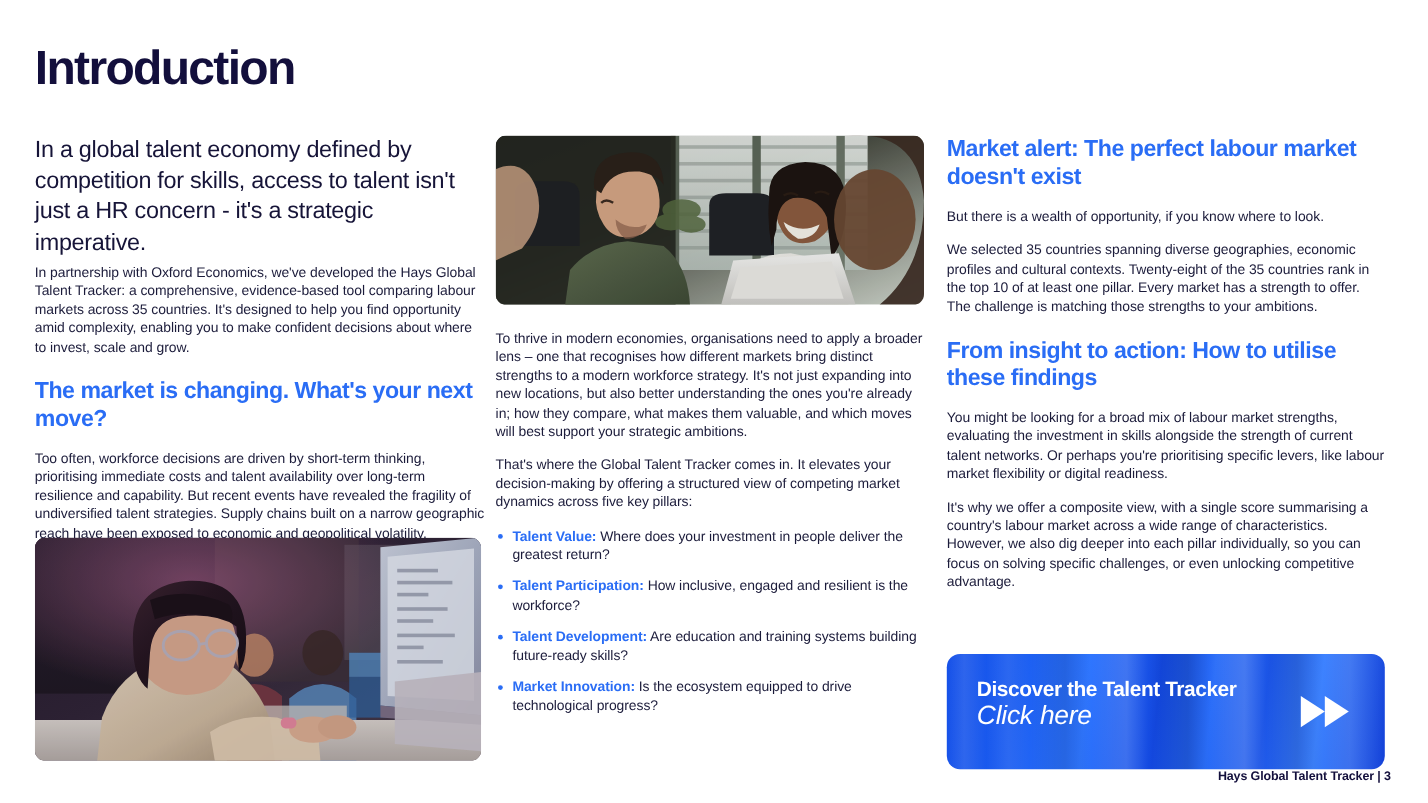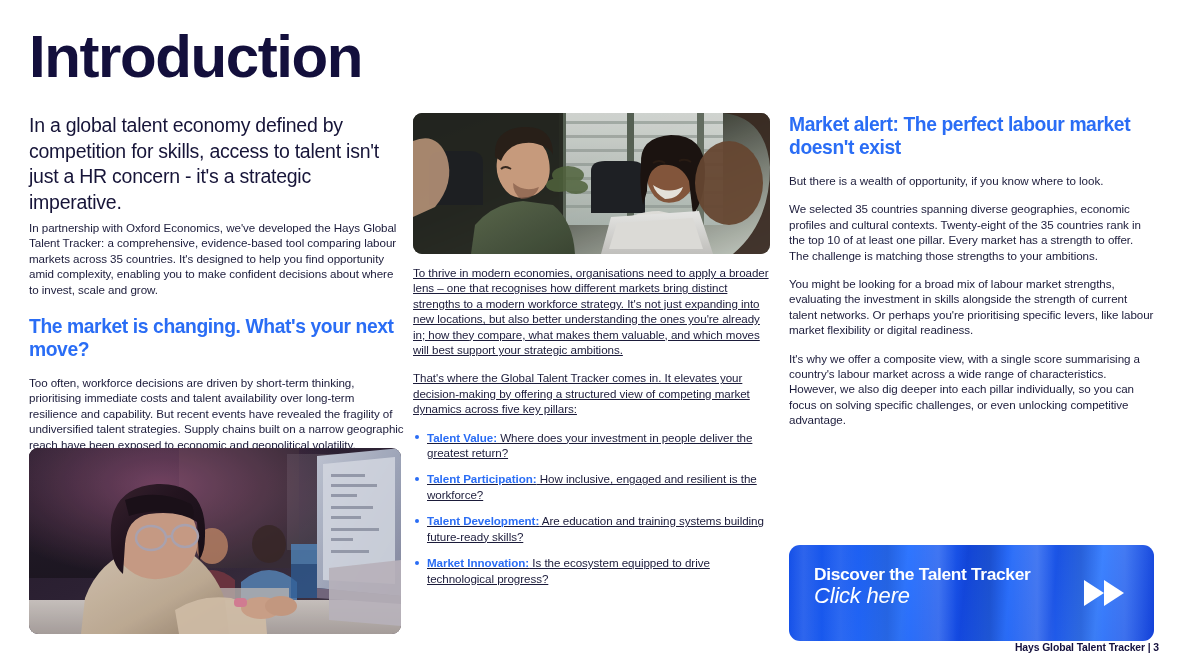--- a/index.html
+++ b/index.html
@@ -20,21 +20,21 @@
     width: 1190px;
     height: 669px;
     box-sizing: border-box;
   }
 
   
   .page-title {
     position: absolute;
     left: 29px;
     top: 24px;
-    font-size: 60px;
+    font-size: 40px;
     line-height: 66px;
     font-weight: bold;
     letter-spacing: -1.4px;
     color: #130f3c;
   }
 
   
   .col {
     position: absolute;
     box-sizing: border-box;
@@ -364,21 +364,21 @@
 
       <path d="M198 104 L286 98 L300 141 L188 141 Z" fill="url(#lapG)"></path>
       <path d="M204 110 L280 105 L290 136 L196 136 Z" fill="#e8e7e3"></path>
 
       <path d="M290 0 Q352 -6 357 54 Q357 110 320 141 L357 141 L357 0 Z" fill="#3b2a22" opacity="0.92"></path>
       <ellipse cx="316" cy="70" rx="34" ry="42" fill="#6b4a34" opacity="0.95"></ellipse>
       <rect x="0" y="0" width="357" height="141" fill="#101410" opacity="0.06"></rect>
     </svg>
   </div>
 
-  <div class="col col-mid" style="top:265px;text-decoration:underline;">
+  <div class="col col-mid" style="top:275px;">
     <p class="body">To thrive in modern economies, organisations need to apply a broader lens – one that recognises how different markets bring distinct strengths to a modern workforce strategy. It's not just expanding into new locations, but also better understanding the ones you're already in; how they compare, what makes them valuable, and which moves will best support your strategic ambitions.</p>
     <p class="body">That's where the Global Talent Tracker comes in. It elevates your decision-making by offering a structured view of competing market dynamics across five key pillars:</p>
     <ul class="pillars">
       <li>
         <span class="pillar-name">Talent Value:</span><span> Where does your investment in people deliver the greatest return?</span>
       </li>
       <li>
         <span class="pillar-name">Talent Participation:</span><span> How inclusive, engaged and resilient is the workforce?</span>
       </li>
       <li>
@@ -387,20 +387,21 @@
       <li>
         <span class="pillar-name">Market Innovation:</span><span> Is the ecosystem equipped to drive technological progress?</span>
       </li>
     </ul>
   </div>
 
   <div class="col col-right">
     <h2 class="sub">Market alert: The perfect labour market doesn't exist</h2>
     <p class="body">But there is a wealth of opportunity, if you know where to look.</p>
     <p class="body">We selected 35 countries spanning diverse geographies, economic profiles and cultural contexts. Twenty-eight of the 35 countries rank in the top 10 of at least one pillar. Every market has a strength to offer. The challenge is matching those strengths to your ambitions.</p>
+    <h2 class="sub">From insight to action: How to utilise these findings</h2>
     <p class="body">You might be looking for a broad mix of labour market strengths, evaluating the investment in skills alongside the strength of current talent networks. Or perhaps you're prioritising specific levers, like labour market flexibility or digital readiness.</p>
     <p class="body">It's why we offer a composite view, with a single score summarising a country's labour market across a wide range of characteristics. However, we also dig deeper into each pillar individually, so you can focus on solving specific challenges, or even unlocking competitive advantage.</p>
   </div>
 
   <div class="cta">
     <div class="streaks"></div>
     <div class="cta-text">
       <div class="cta-title">Discover the Talent Tracker</div>
       <div class="cta-sub">Click here</div>
     </div>

